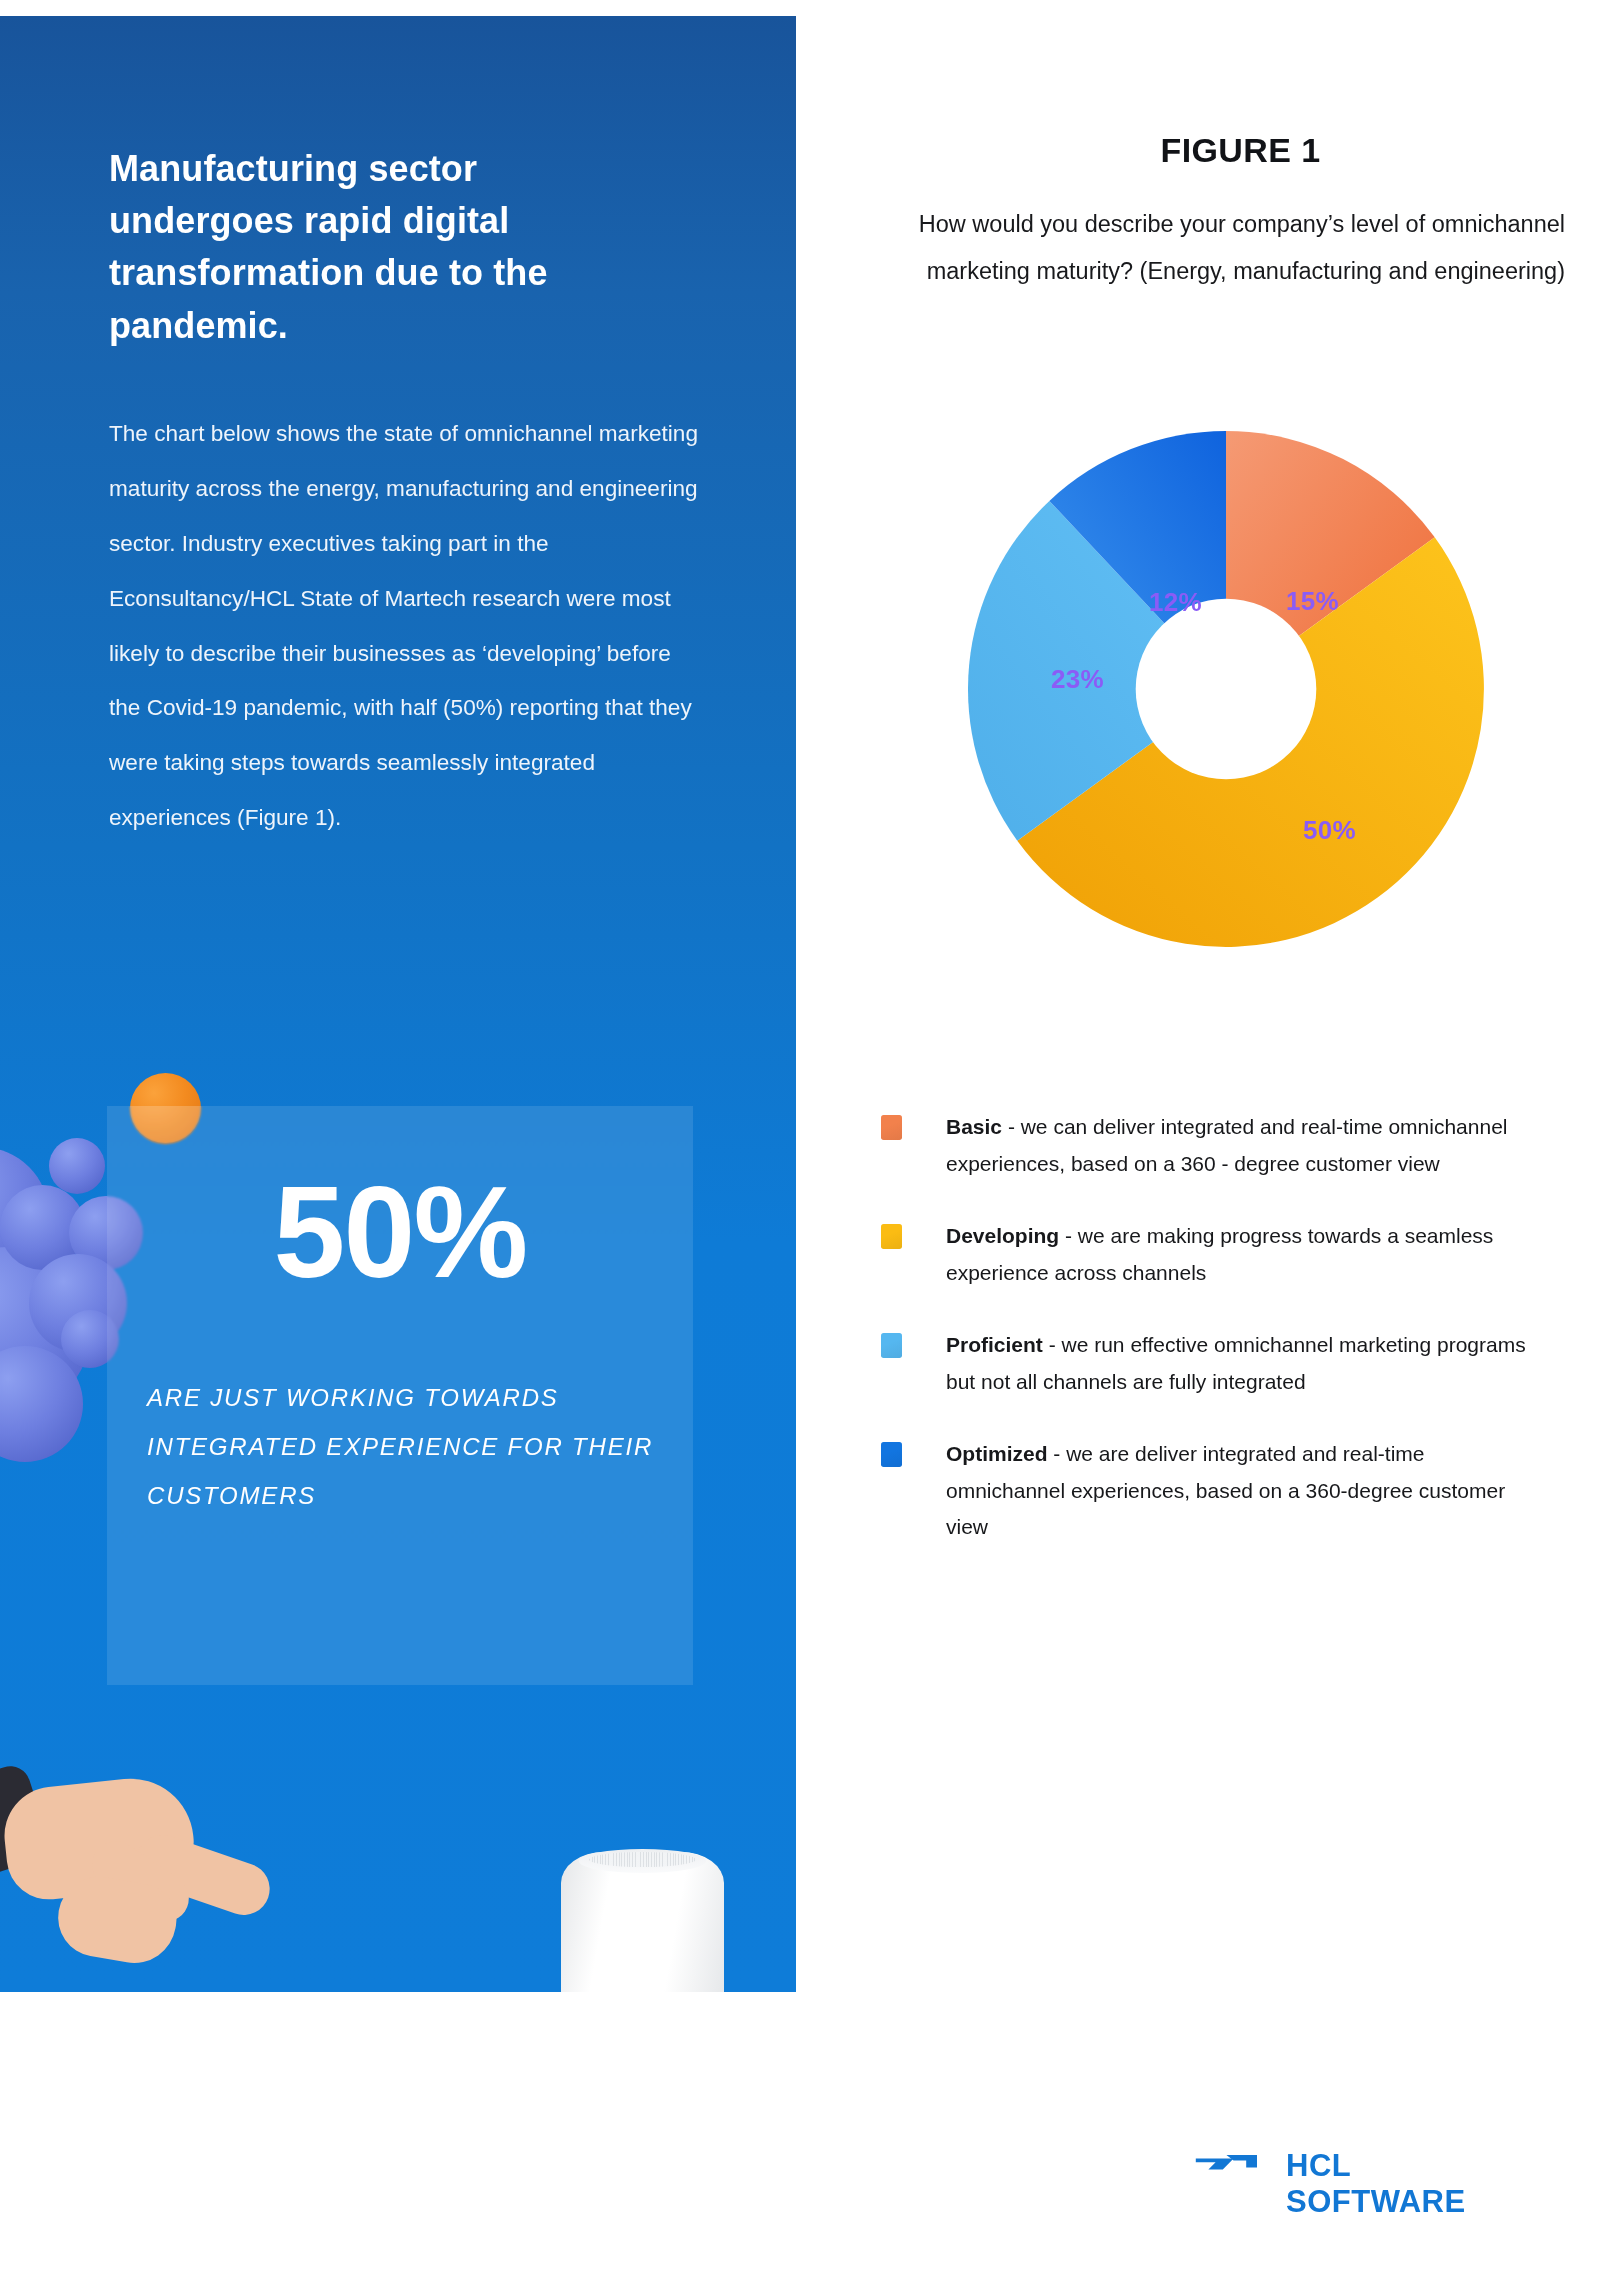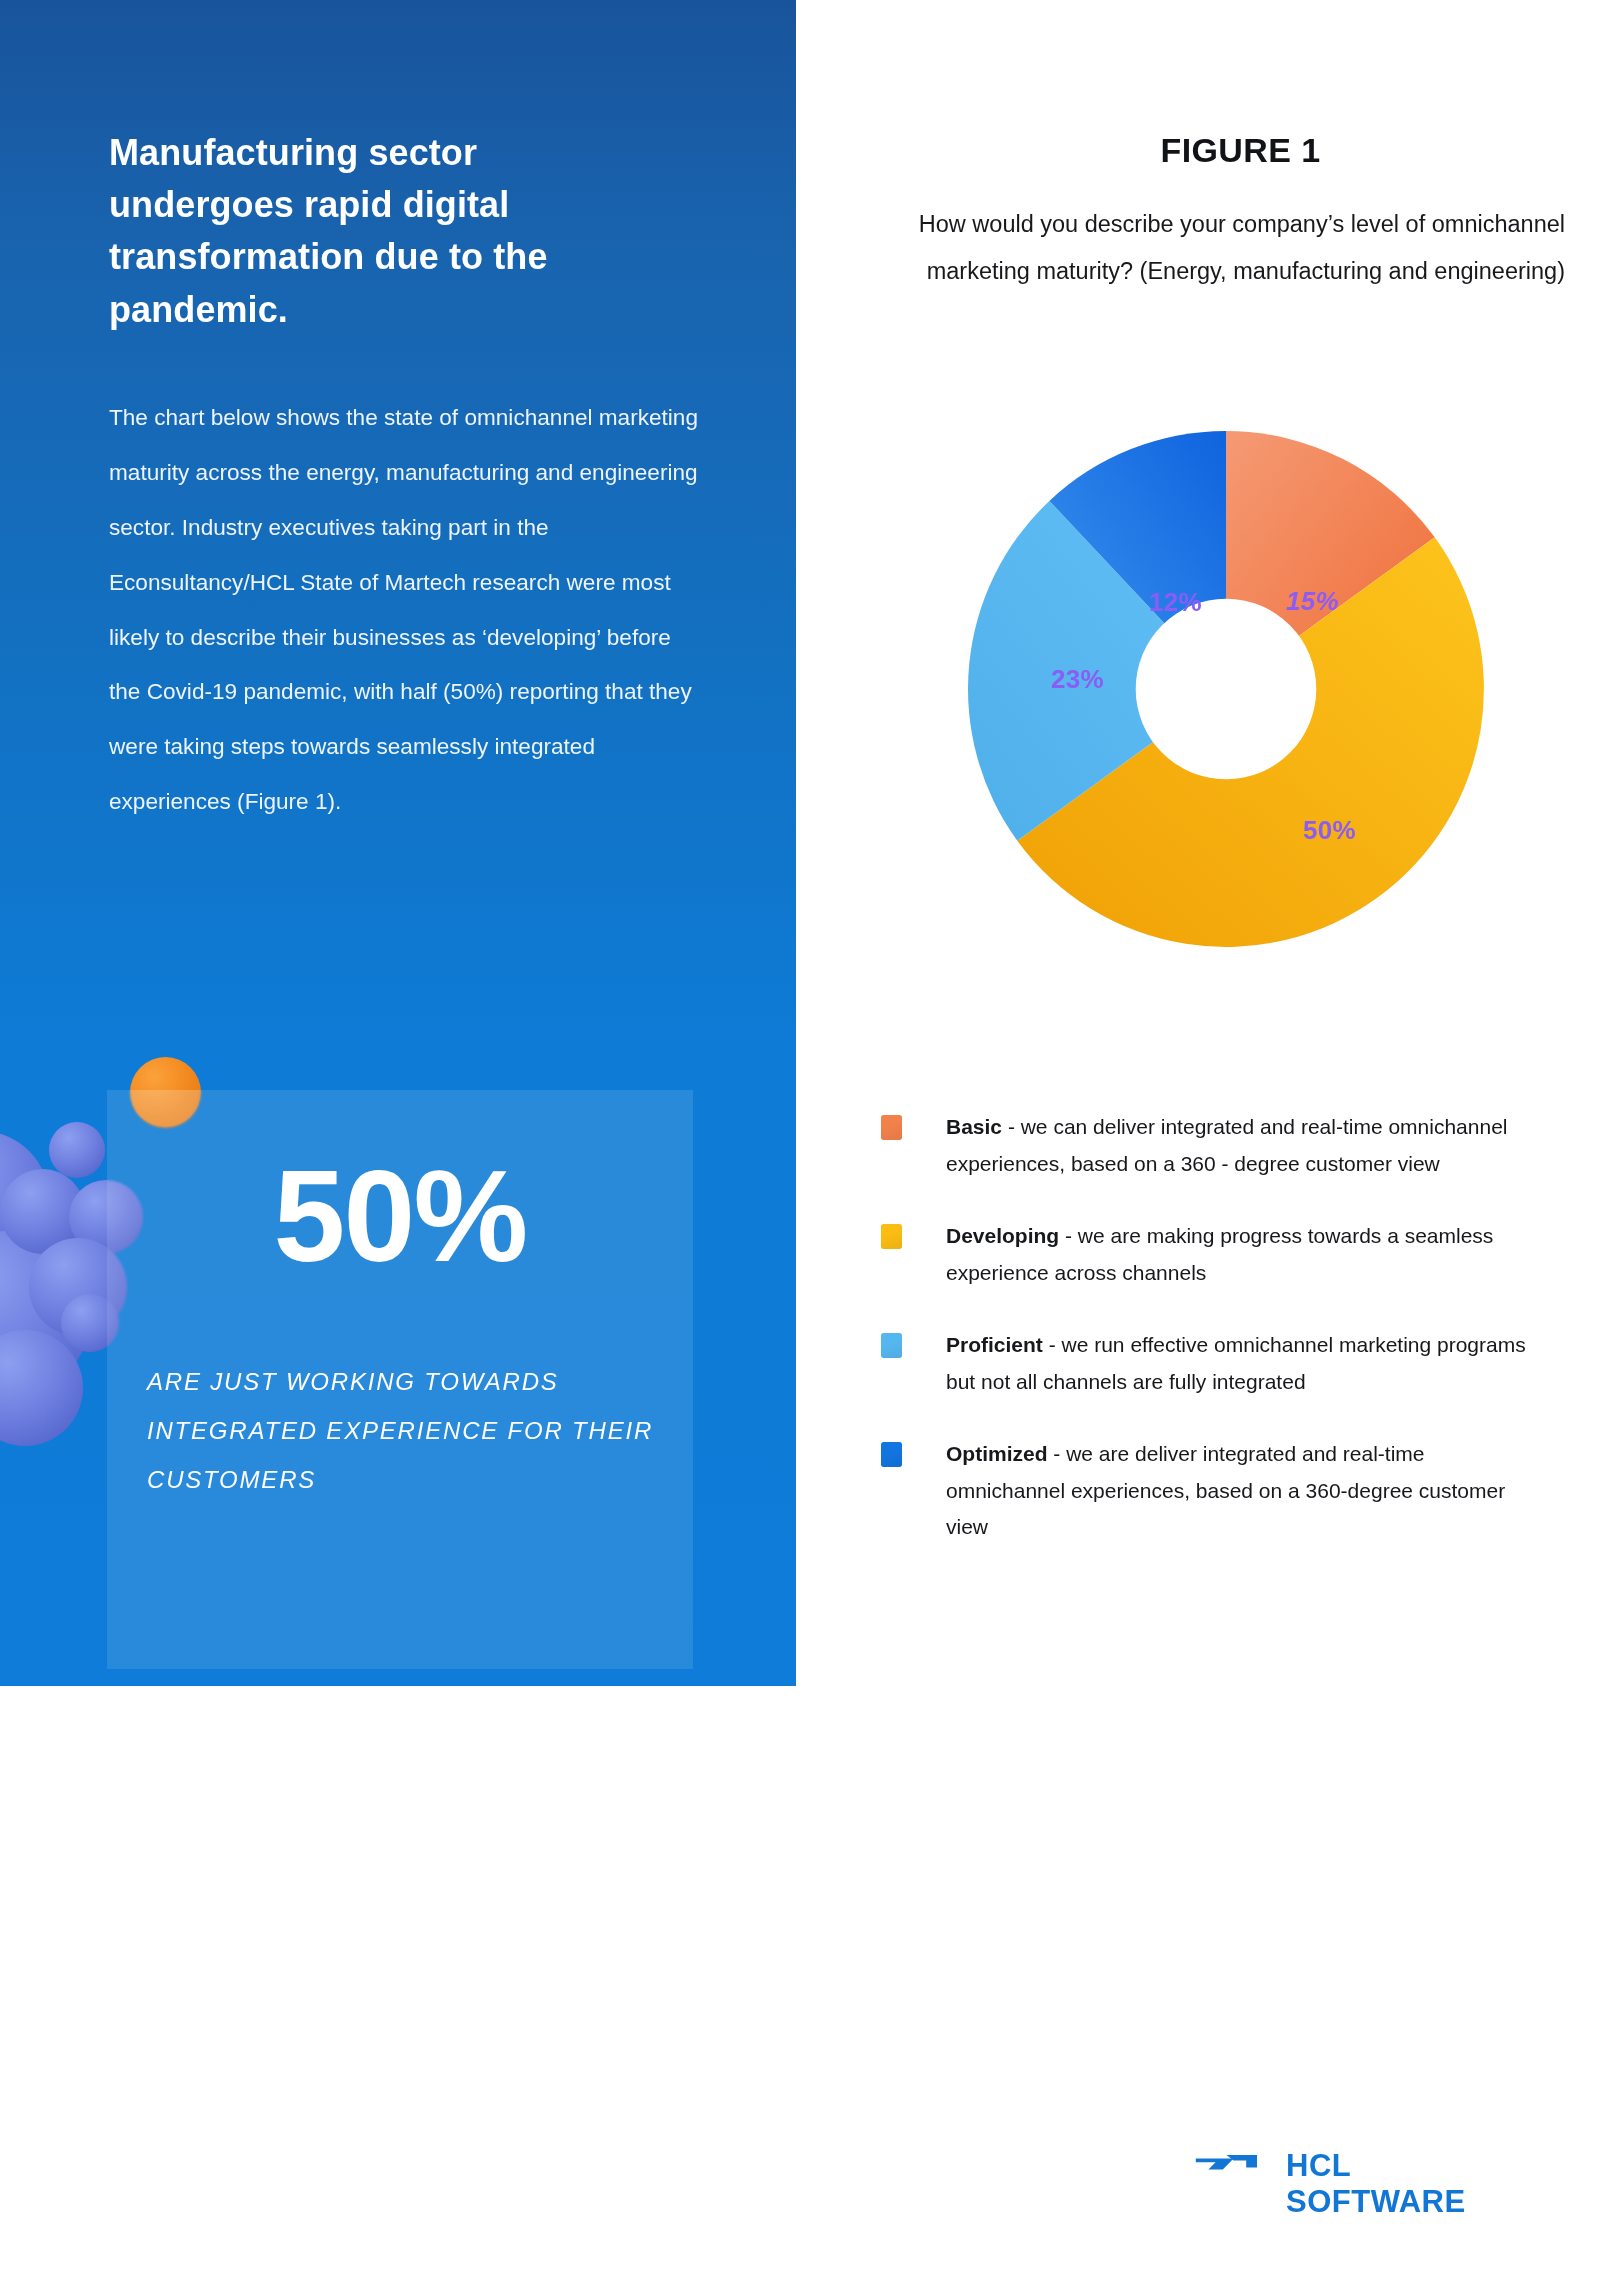--- a/index.html
+++ b/index.html
@@ -6,21 +6,21 @@
   html,body { width:1617px; height:2286px; }
   body {
     font-family:"Liberation Sans", sans-serif;
     background:#ffffff;
     position:relative;
     overflow:hidden;
   }
 
   
   #left-panel{
-    position:absolute; left:0; top:0; width:796px; height:1686px;
+    position:absolute; left:0; top:16px; width:796px; height:1976px;
     background:linear-gradient(180deg,#18549B 0%,#1963AE 14%,#1272C4 42%,#0E7BD6 62%,#0E7CD8 100%);
     overflow:hidden;
   }
   #left-panel .headline{
     position:absolute; left:109px; top:127px; width:552px;
     font-size:36px; font-weight:bold; line-height:1.45; color:#ffffff;
     letter-spacing:0.1px;
   }
   #left-panel .body-copy{
     position:absolute; left:109px; top:391px; width:597px;
@@ -220,21 +220,21 @@
       </linearGradient>
     </defs>
     <g id="donut-slices">
         <path d="M 100 100 L 100 0 A 100 100 0 0 1 180.90169943749476 41.221474770752685 Z" fill="url(#g0)"></path>
         <path d="M 100 100 L 180.90169943749476 41.221474770752685 A 100 100 0 0 1 19.098300562505273 158.77852522924732 Z" fill="url(#g1)"></path>
         <path d="M 100 100 L 19.098300562505273 158.77852522924732 A 100 100 0 0 1 31.545289407131108 27.10313725785886 Z" fill="url(#g2)"></path>
         <path d="M 100 100 L 31.545289407131108 27.10313725785886 A 100 100 0 0 1 99.99999999999999 0 Z" fill="url(#g3)"></path>
       </g>
     <circle cx="100" cy="100" r="35" fill="#ffffff"></circle>
   </svg>
-  <div class="slice-label" style="left:318px; top:155px;font-style:italic;">15%</div>
+  <div class="slice-label" style="left:318px; top:155px;">15%</div>
   <div class="slice-label" style="left:335px; top:384px;">50%</div>
   <div class="slice-label" style="left:83px;  top:233px;">23%</div>
   <div class="slice-label" style="left:181px; top:156px;">12%</div>
 </div>
 
 <div id="legend">
     <div class="legend-item">
       <span class="legend-swatch" style="background: linear-gradient(160deg, rgb(242, 129, 76) 0%, rgb(242, 129, 76) 40%, rgba(0, 0, 0, 0.1) 140%), rgb(242, 129, 76);"></span>
       <div class="legend-text"><b>Basic</b> - we can deliver integrated and real-time omnichannel experiences, based on a 360 - degree customer view</div>
     </div>

